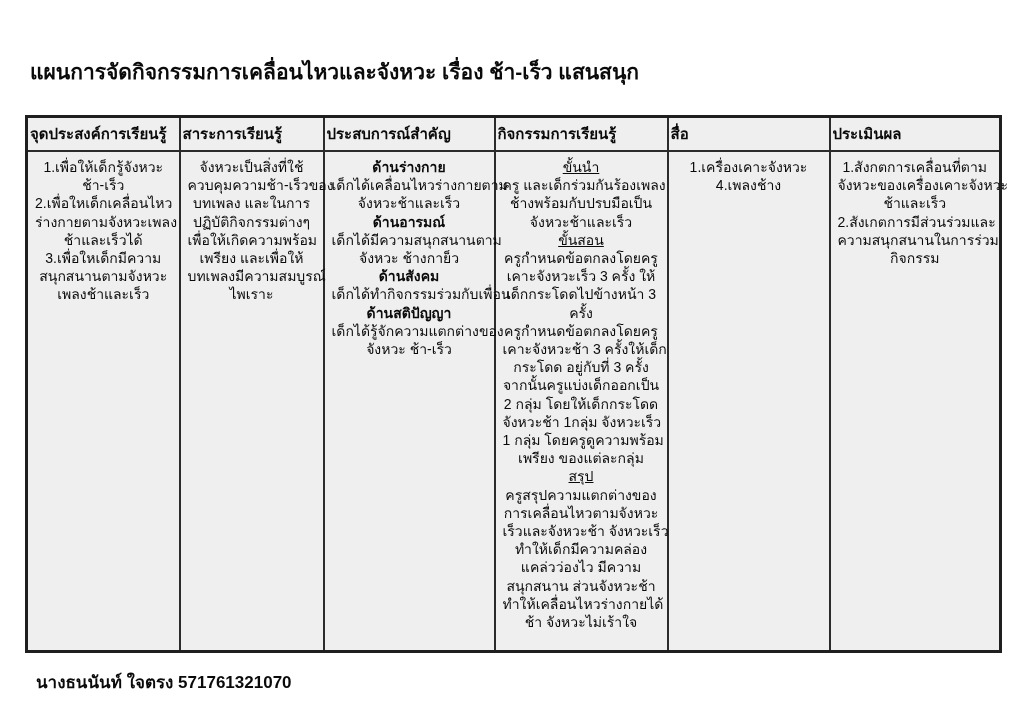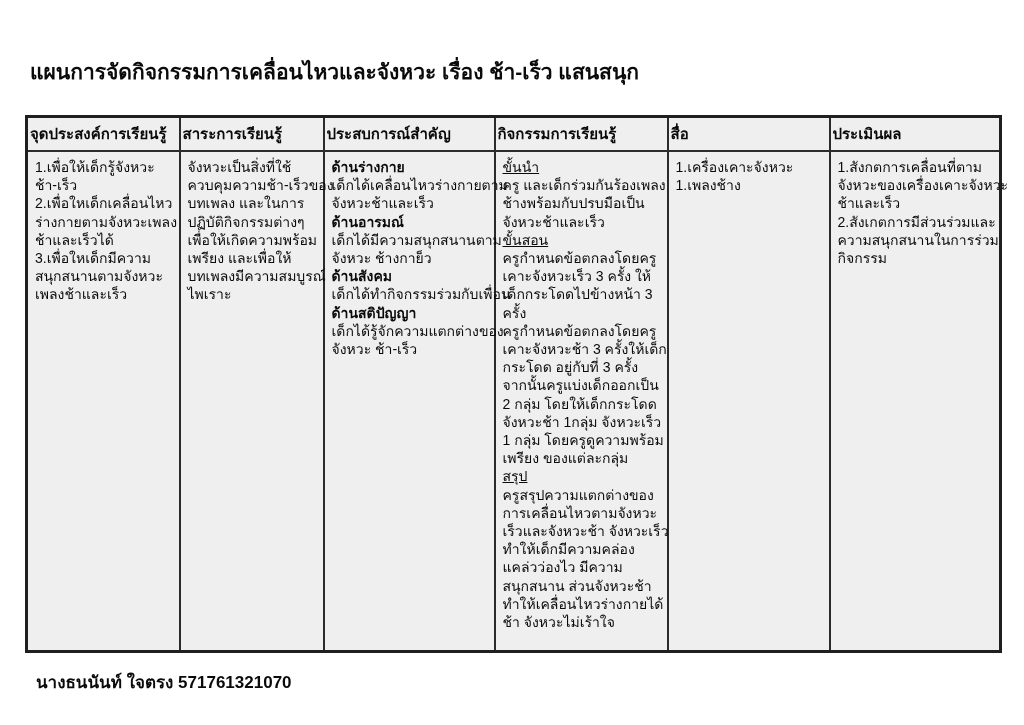--- a/index.html
+++ b/index.html
@@ -32,20 +32,21 @@
     font-size: 15px; font-weight: bold;
     text-align: left; vertical-align: middle;
     padding: 4px 2px;
     color: #0a0a0a;
   }
   table.plan td {
     padding: 6px 7px 8px 7px;
     font-size: 14px;
     color: #0a0a0a;
     height: 500px;
+    text-align: center;
   }
   .line { line-height: 18.2px; white-space: nowrap; }
   .line.bold { font-weight: bold; }
   .line.underline { text-decoration: underline; }
   .footer {
     position: absolute; left: 30px; top: 668px;
     font-size: 17px; font-weight: bold; color: #0a0a0a; margin-left: 6px;
   }
 </style>
 </head>
@@ -134,21 +135,21 @@
             <div class="line">การเคลื่อนไหวตามจังหวะ</div>
             <div class="line">เร็วและจังหวะช้า จังหวะเร็ว</div>
             <div class="line">ทำให้เด็กมีความคล่อง</div>
             <div class="line">แคล่วว่องไว มีความ</div>
             <div class="line">สนุกสนาน ส่วนจังหวะช้า</div>
             <div class="line">ทำให้เคลื่อนไหวร่างกายได้</div>
             <div class="line">ช้า จังหวะไม่เร้าใจ</div>
           </td>
         <td>
             <div class="line">1.เครื่องเคาะจังหวะ</div>
-            <div class="line">1.เพลงช้าง</div>
+            <div class="line">4.เพลงช้าง</div>
           </td>
         <td>
             <div class="line">1.สังกตการเคลื่อนที่ตาม</div>
             <div class="line">จังหวะของเครื่องเคาะจังหวะ</div>
             <div class="line">ช้าและเร็ว</div>
             <div class="line">2.สังเกตการมีส่วนร่วมและ</div>
             <div class="line">ความสนุกสนานในการร่วม</div>
             <div class="line">กิจกรรม</div>
           </td>
       </tr>

